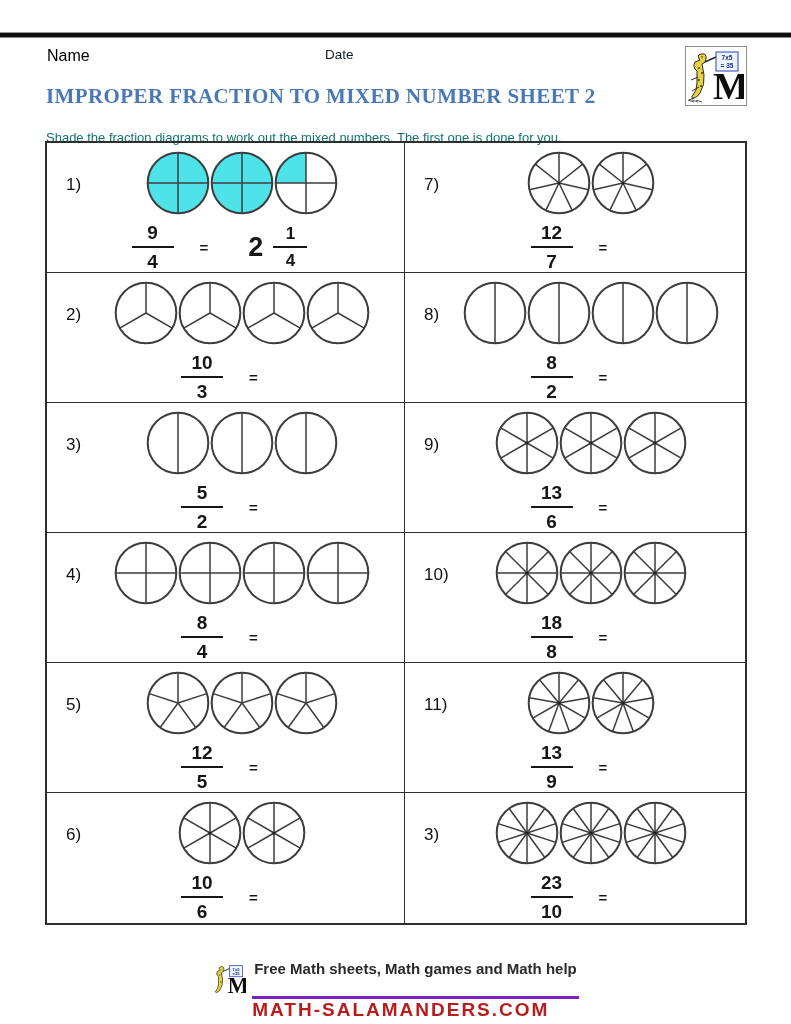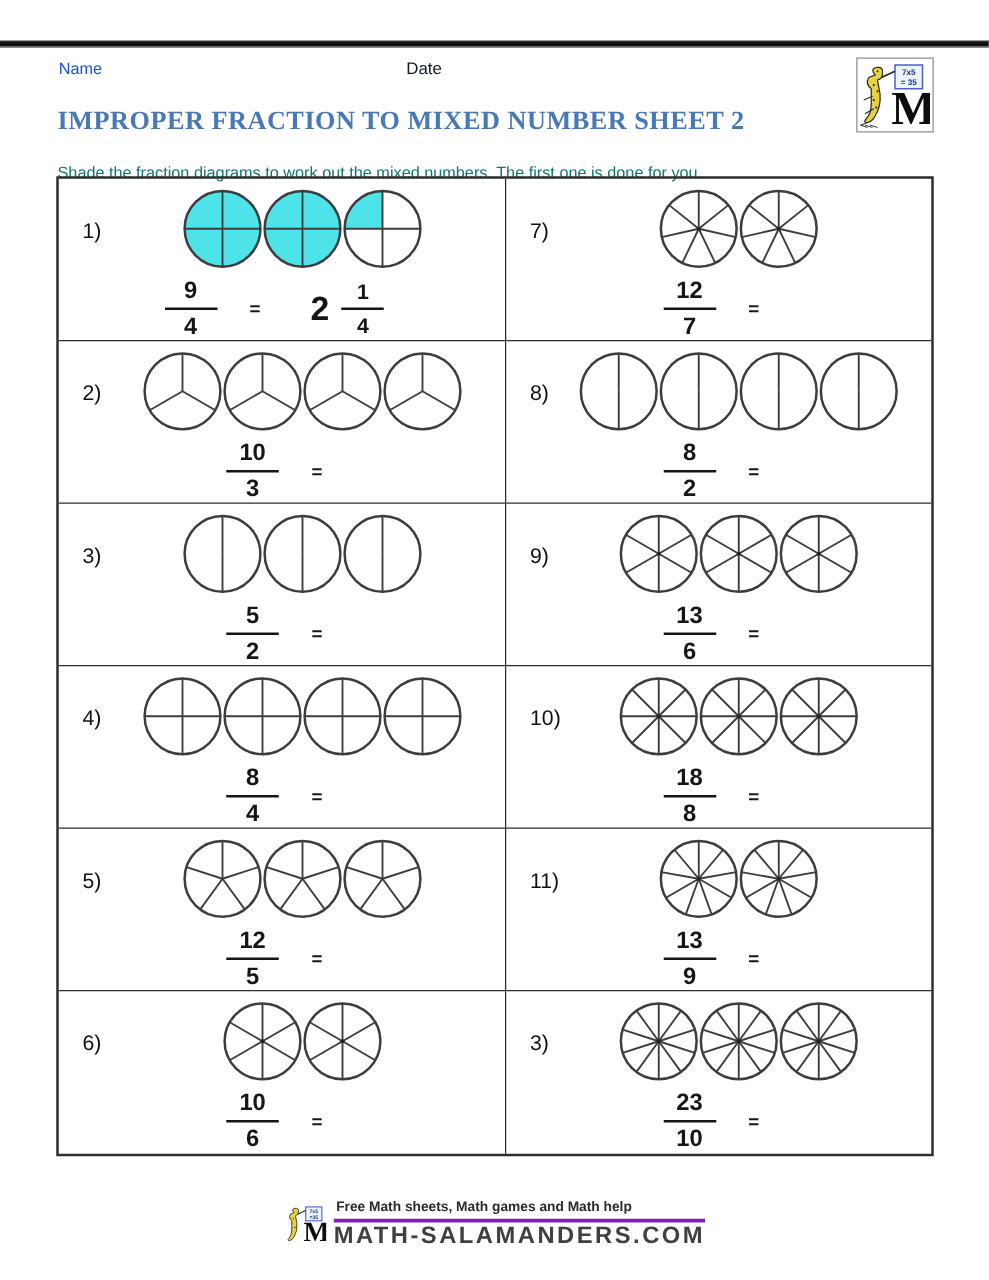--- a/index.html
+++ b/index.html
@@ -2,21 +2,21 @@
 <html><head>
 <meta charset="utf-8">
 <style>
   html,body{margin:0;padding:0;}
   body{
     width:791px;height:1024px;position:relative;background:#ffffff;
     font-family:"Liberation Sans",sans-serif;color:#161616;overflow:hidden;
   }
   .topbar{position:absolute;left:0;top:32px;width:791px;height:4px;
     background:#101010;border-top:1px solid #9a9a9a;border-bottom:1px solid #8a8a8a;}
-  .name-label{position:absolute;left:47px;top:47px;font-size:13px;color:#1d4ed8;}
+  .name-label{position:absolute;left:47px;top:47px;font-size:16px;color:#000000;}
   .date-label{position:absolute;left:325px;top:47px;font-size:13.5px;color:#0f172a;}
   .logo-box{position:absolute;left:685px;top:46px;width:60px;height:58px;
     border:1px solid #8f8f8f;background:#fff;}
   .page-title{position:absolute;left:46px;top:84px;
     font-family:"Liberation Serif",serif;font-weight:600;font-size:21px;
     letter-spacing:.4px;color:#4878b6;white-space:nowrap;}
   .instruction{position:absolute;left:46px;top:130px;font-size:13px;color:#0f766e;}
   .grid{position:absolute;left:45px;top:141px;width:702px;height:784px;
     border:2px solid #2e2e2e;box-sizing:border-box;
     display:grid;grid-template-columns:358px 1fr;grid-auto-rows:1fr;}
@@ -34,23 +34,23 @@
   .frac.small{min-width:34px;font-size:17px;}
   .frac .num{padding:0 5px 4px;}
   .frac .bar{height:2px;background:#161616;align-self:stretch;}
   .frac .den{padding:4px 5px 0;}
   .eq{font-weight:700;font-size:15px;margin-left:26px;color:#161616;}
   .answer{display:flex;align-items:center;margin-left:40px;}
   .answer .whole{font-size:27px;font-weight:700;margin-right:10px;}
   .footer{position:absolute;left:0;top:958px;width:791px;display:flex;
     justify-content:center;align-items:flex-start;gap:6px;}
   .footer-text{display:flex;flex-direction:column;align-items:flex-start;}
-  .tagline{font-size:11px;font-weight:700;color:#2a2a2a;padding:2px 2px 3px 2px;}
+  .tagline{font-size:15px;font-weight:700;color:#2a2a2a;padding:2px 2px 19px 2px;}
   .tag-rule{height:3px;align-self:stretch;}
-  .site-name{font-size:19px;font-weight:800;letter-spacing:2px;color:#404040;
+  .site-name{font-size:19px;font-weight:800;letter-spacing:2px;color:#b91c1c;
     margin-top:0;white-space:nowrap;}
 </style>
 </head>
 <body>
 
 <div class="topbar"></div>
 
 <div class="name-label">Name</div>
 <div class="date-label">Date</div>
 

